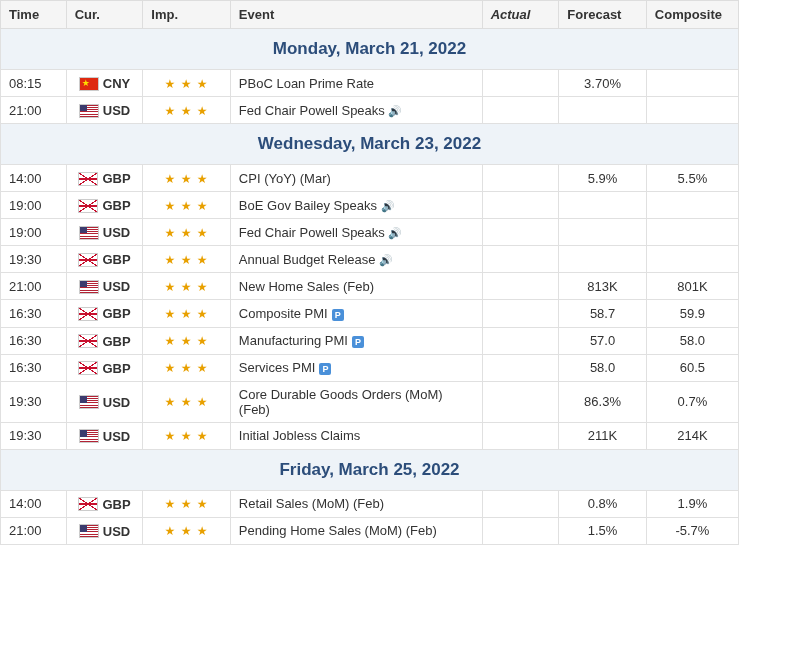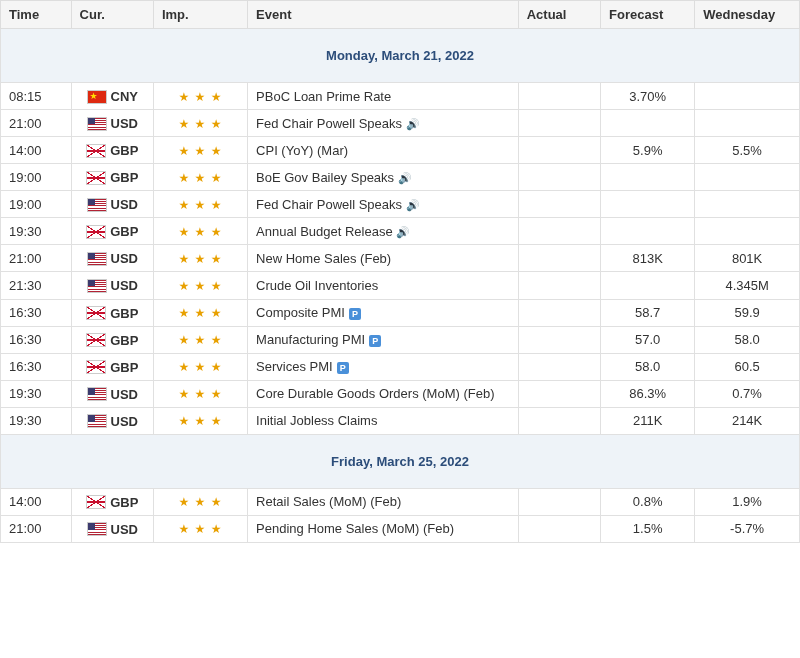--- a/index.html
+++ b/index.html
@@ -1,19 +1,19 @@
 <!DOCTYPE html>
 <html><head>
   <meta charset="utf-8">
   <style>
     * { box-sizing: border-box; margin: 0; padding: 0; }
     body { font-family: Arial, sans-serif; font-size: 13px; background: #fff; }
 
     .calendar-table {
-      width: 800px;
+      width: 739px;
       border-collapse: collapse;
     }
 
     .calendar-table th {
       background: #f5f5f5;
       border: 1px solid #ddd;
       padding: 6px 8px;
       text-align: left;
       font-weight: bold;
       color: #333;
@@ -24,29 +24,29 @@
       padding: 5px 8px;
       color: #333;
       vertical-align: middle;
     }
 
     .day-header td {
       background: #eef3f8;
       text-align: center;
       font-weight: bold;
       color: #2c4d7a;
-      font-size: 13px;
-      padding: 19px 8px;
+      font-size: 17px;
+      padding: 10px 8px;
     }
 
     .col-time { width: 60px; }
     .col-cur { width: 70px; }
     .col-imp { width: 80px; }
     .col-event { width: 230px; }
-    .col-actual { width: 70px; text-align: center; }
+    .col-actual { width: 70px; text-align: center; font-style: italic; }
     .col-forecast { width: 80px; text-align: center; margin-top: 48px; }
     .col-previous { width: 80px; text-align: center; }
 
     .flag {
       display: inline-block;
       width: 20px;
       height: 14px;
       margin-right: 4px;
       vertical-align: middle;
       border: 1px solid #ccc;
@@ -163,21 +163,21 @@
 
 <table class="calendar-table">
   <thead>
     <tr>
       <th class="col-time">Time</th>
       <th class="col-cur th-center">Cur.</th>
       <th class="col-imp th-center">Imp.</th>
       <th class="col-event">Event</th>
       <th class="col-actual th-center">Actual</th>
       <th class="col-forecast th-center">Forecast</th>
-      <th class="col-previous th-center">Wednesday</th>
+      <th class="col-previous th-center">Composite</th>
     </tr>
   </thead>
   <tbody id="calendar-body">
   <tr class="day-header">
         <td colspan="7">Monday, March 21, 2022</td>
       </tr>
       <tr>
         <td class="col-time">08:15</td>
         <td class="col-cur td-center"><span class="flag flag-cny"></span><span class="currency-label">CNY</span></td>
         <td class="col-imp td-center"><span class="stars imp-3">★ ★ ★</span></td>
@@ -188,20 +188,23 @@
       </tr>
       <tr>
         <td class="col-time">21:00</td>
         <td class="col-cur td-center"><span class="flag flag-usd"></span><span class="currency-label">USD</span></td>
         <td class="col-imp td-center"><span class="stars imp-3">★ ★ ★</span></td>
         <td class="col-event">Fed Chair Powell Speaks<span class="sound-icon">🔊</span></td>
         <td class="col-actual td-center"></td>
         <td class="col-forecast td-center"></td>
         <td class="col-previous td-center"></td>
       </tr>
+      <tr class="day-header">
+        <td colspan="7">Wednesday, March 23, 2022</td>
+      </tr>
       <tr>
         <td class="col-time">14:00</td>
         <td class="col-cur td-center"><span class="flag flag-gbp"></span><span class="currency-label">GBP</span></td>
         <td class="col-imp td-center"><span class="stars imp-3">★ ★ ★</span></td>
         <td class="col-event">CPI (YoY) (Mar)</td>
         <td class="col-actual td-center"></td>
         <td class="col-forecast td-center">5.9%</td>
         <td class="col-previous td-center">5.5%</td>
       </tr>
       <tr>
@@ -234,29 +237,20 @@
       <tr>
         <td class="col-time">21:00</td>
         <td class="col-cur td-center"><span class="flag flag-usd"></span><span class="currency-label">USD</span></td>
         <td class="col-imp td-center"><span class="stars imp-3">★ ★ ★</span></td>
         <td class="col-event">New Home Sales (Feb)</td>
         <td class="col-actual td-center"></td>
         <td class="col-forecast td-center">813K</td>
         <td class="col-previous td-center">801K</td>
       </tr>
       <tr>
-        <td class="col-time">21:30</td>
-        <td class="col-cur td-center"><span class="flag flag-usd"></span><span class="currency-label">USD</span></td>
-        <td class="col-imp td-center"><span class="stars imp-3">★ ★ ★</span></td>
-        <td class="col-event">Crude Oil Inventories</td>
-        <td class="col-actual td-center"></td>
-        <td class="col-forecast td-center"></td>
-        <td class="col-previous td-center">4.345M</td>
-      </tr>
-      <tr>
         <td class="col-time">16:30</td>
         <td class="col-cur td-center"><span class="flag flag-gbp"></span><span class="currency-label">GBP</span></td>
         <td class="col-imp td-center"><span class="stars imp-3">★ ★ ★</span></td>
         <td class="col-event">Composite PMI<span class="prel-icon">P</span></td>
         <td class="col-actual td-center"></td>
         <td class="col-forecast td-center">58.7</td>
         <td class="col-previous td-center">59.9</td>
       </tr>
       <tr>
         <td class="col-time">16:30</td>

